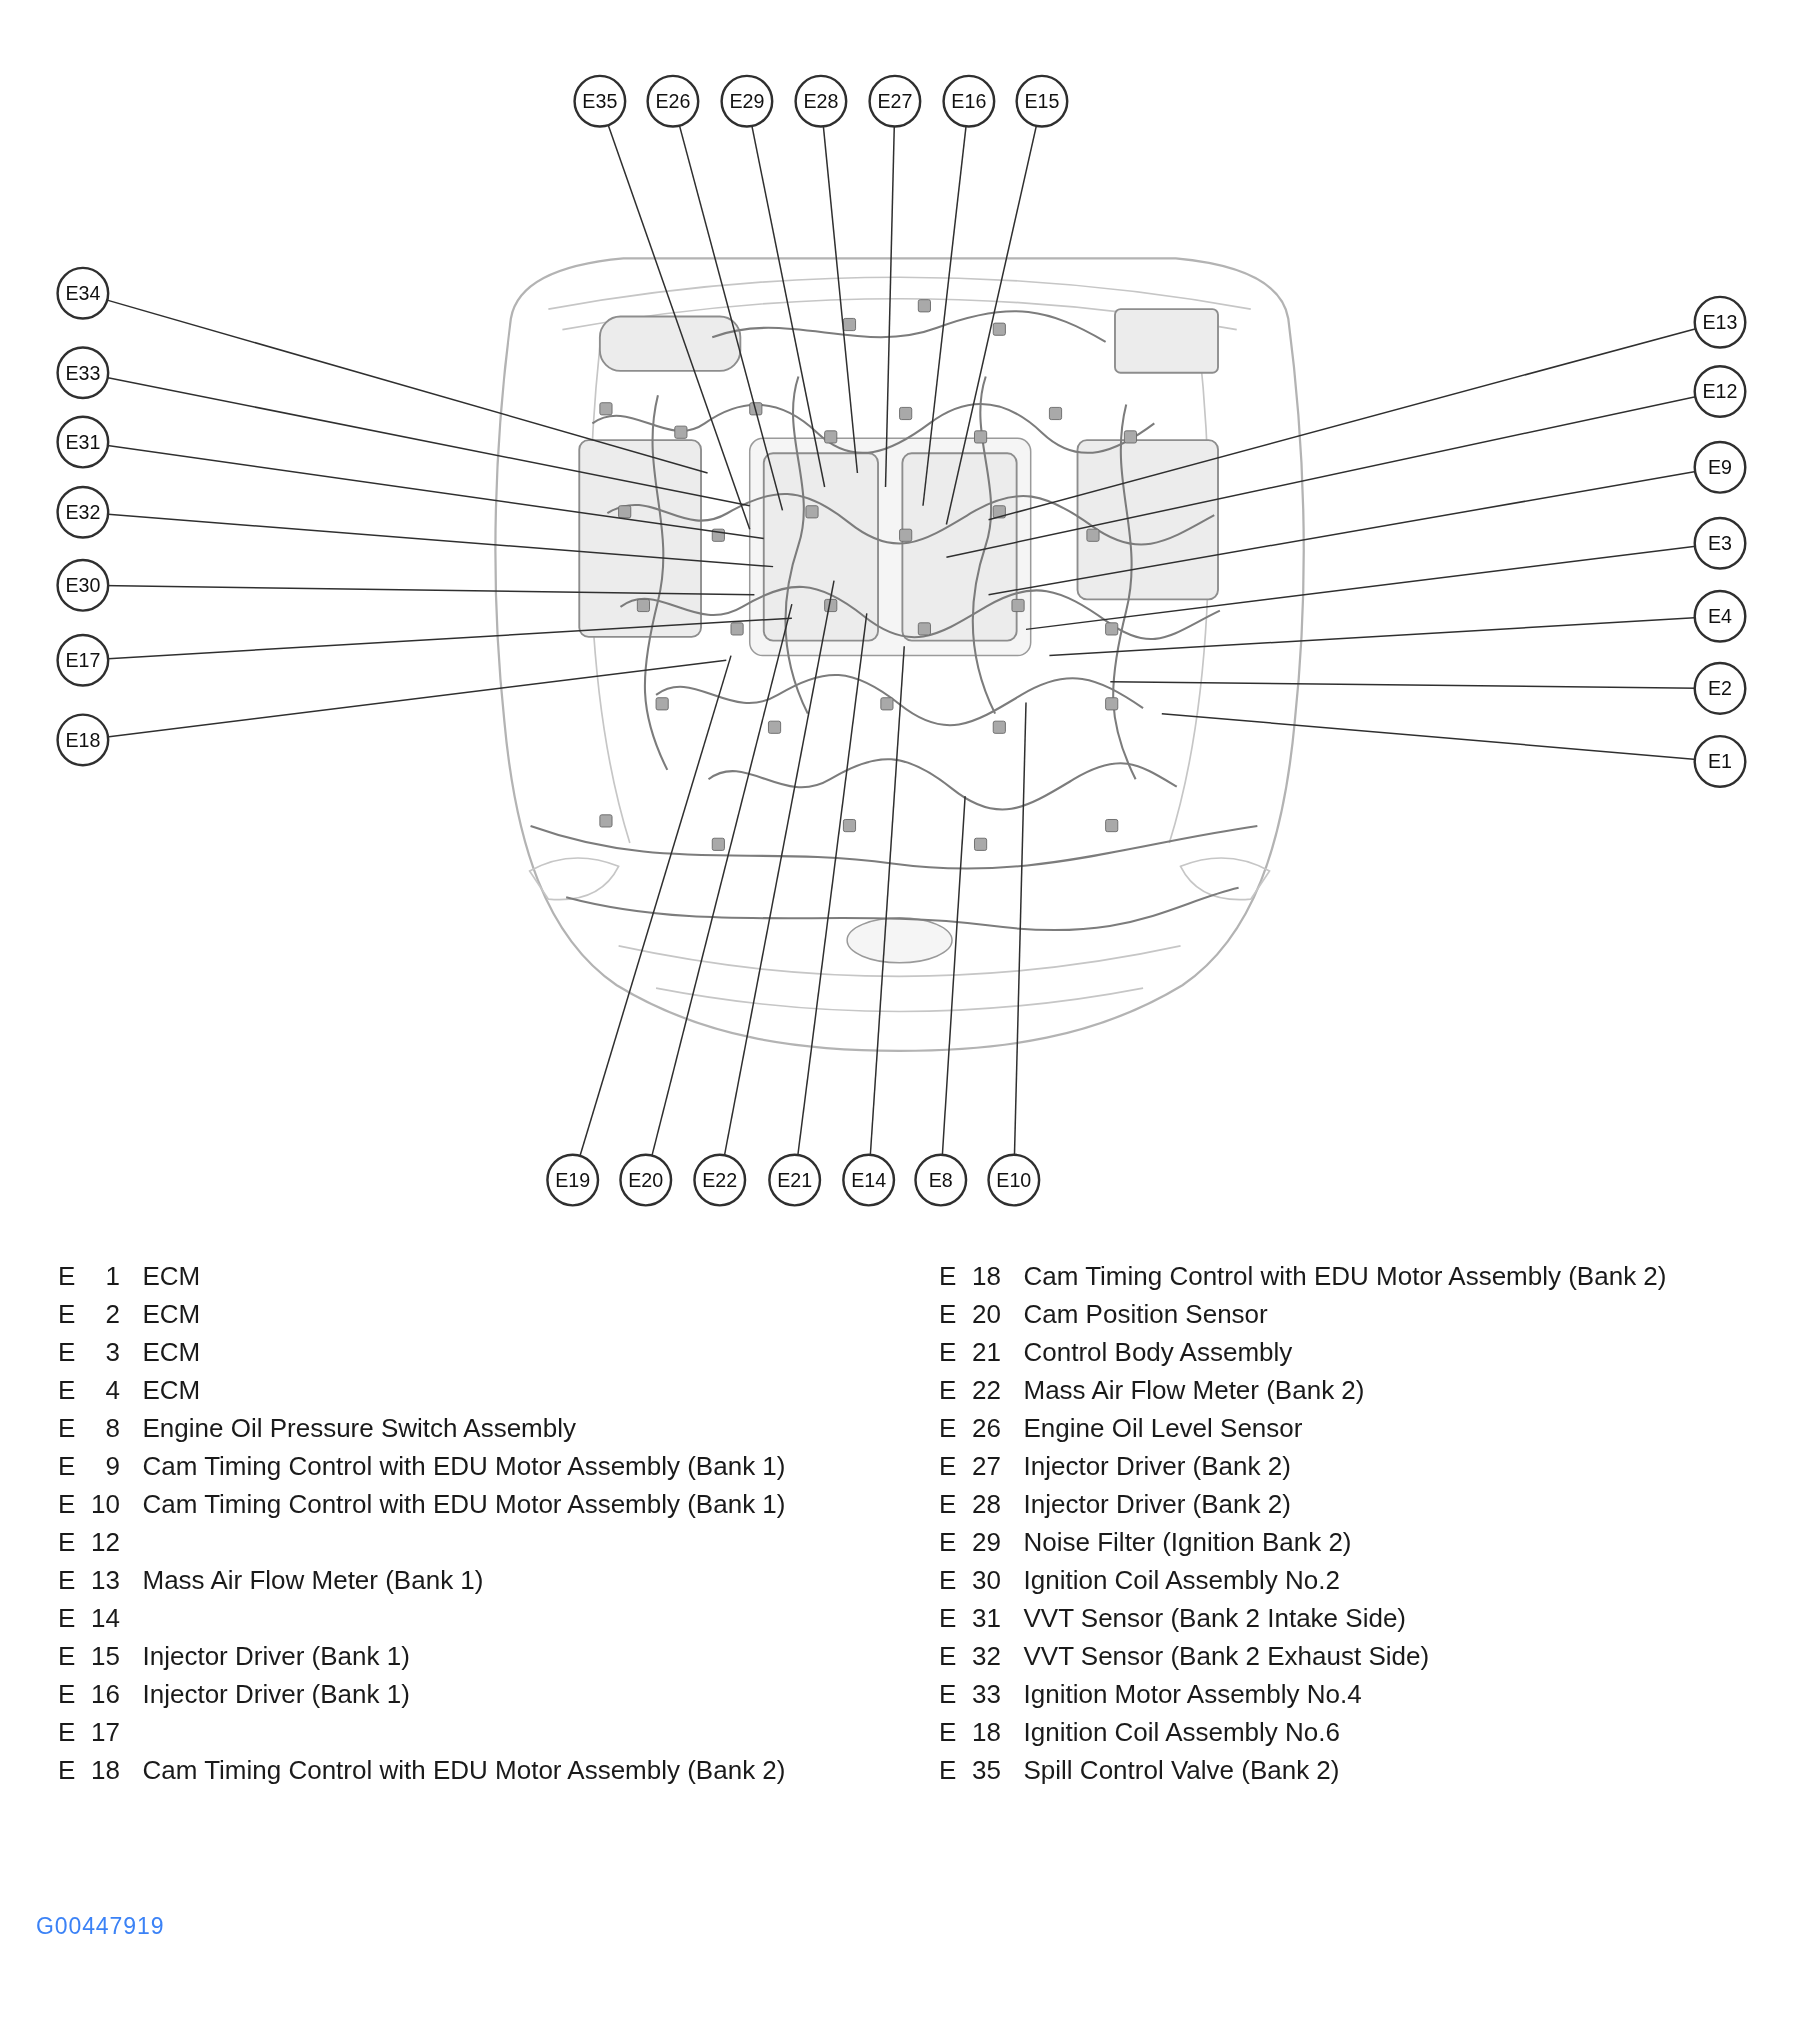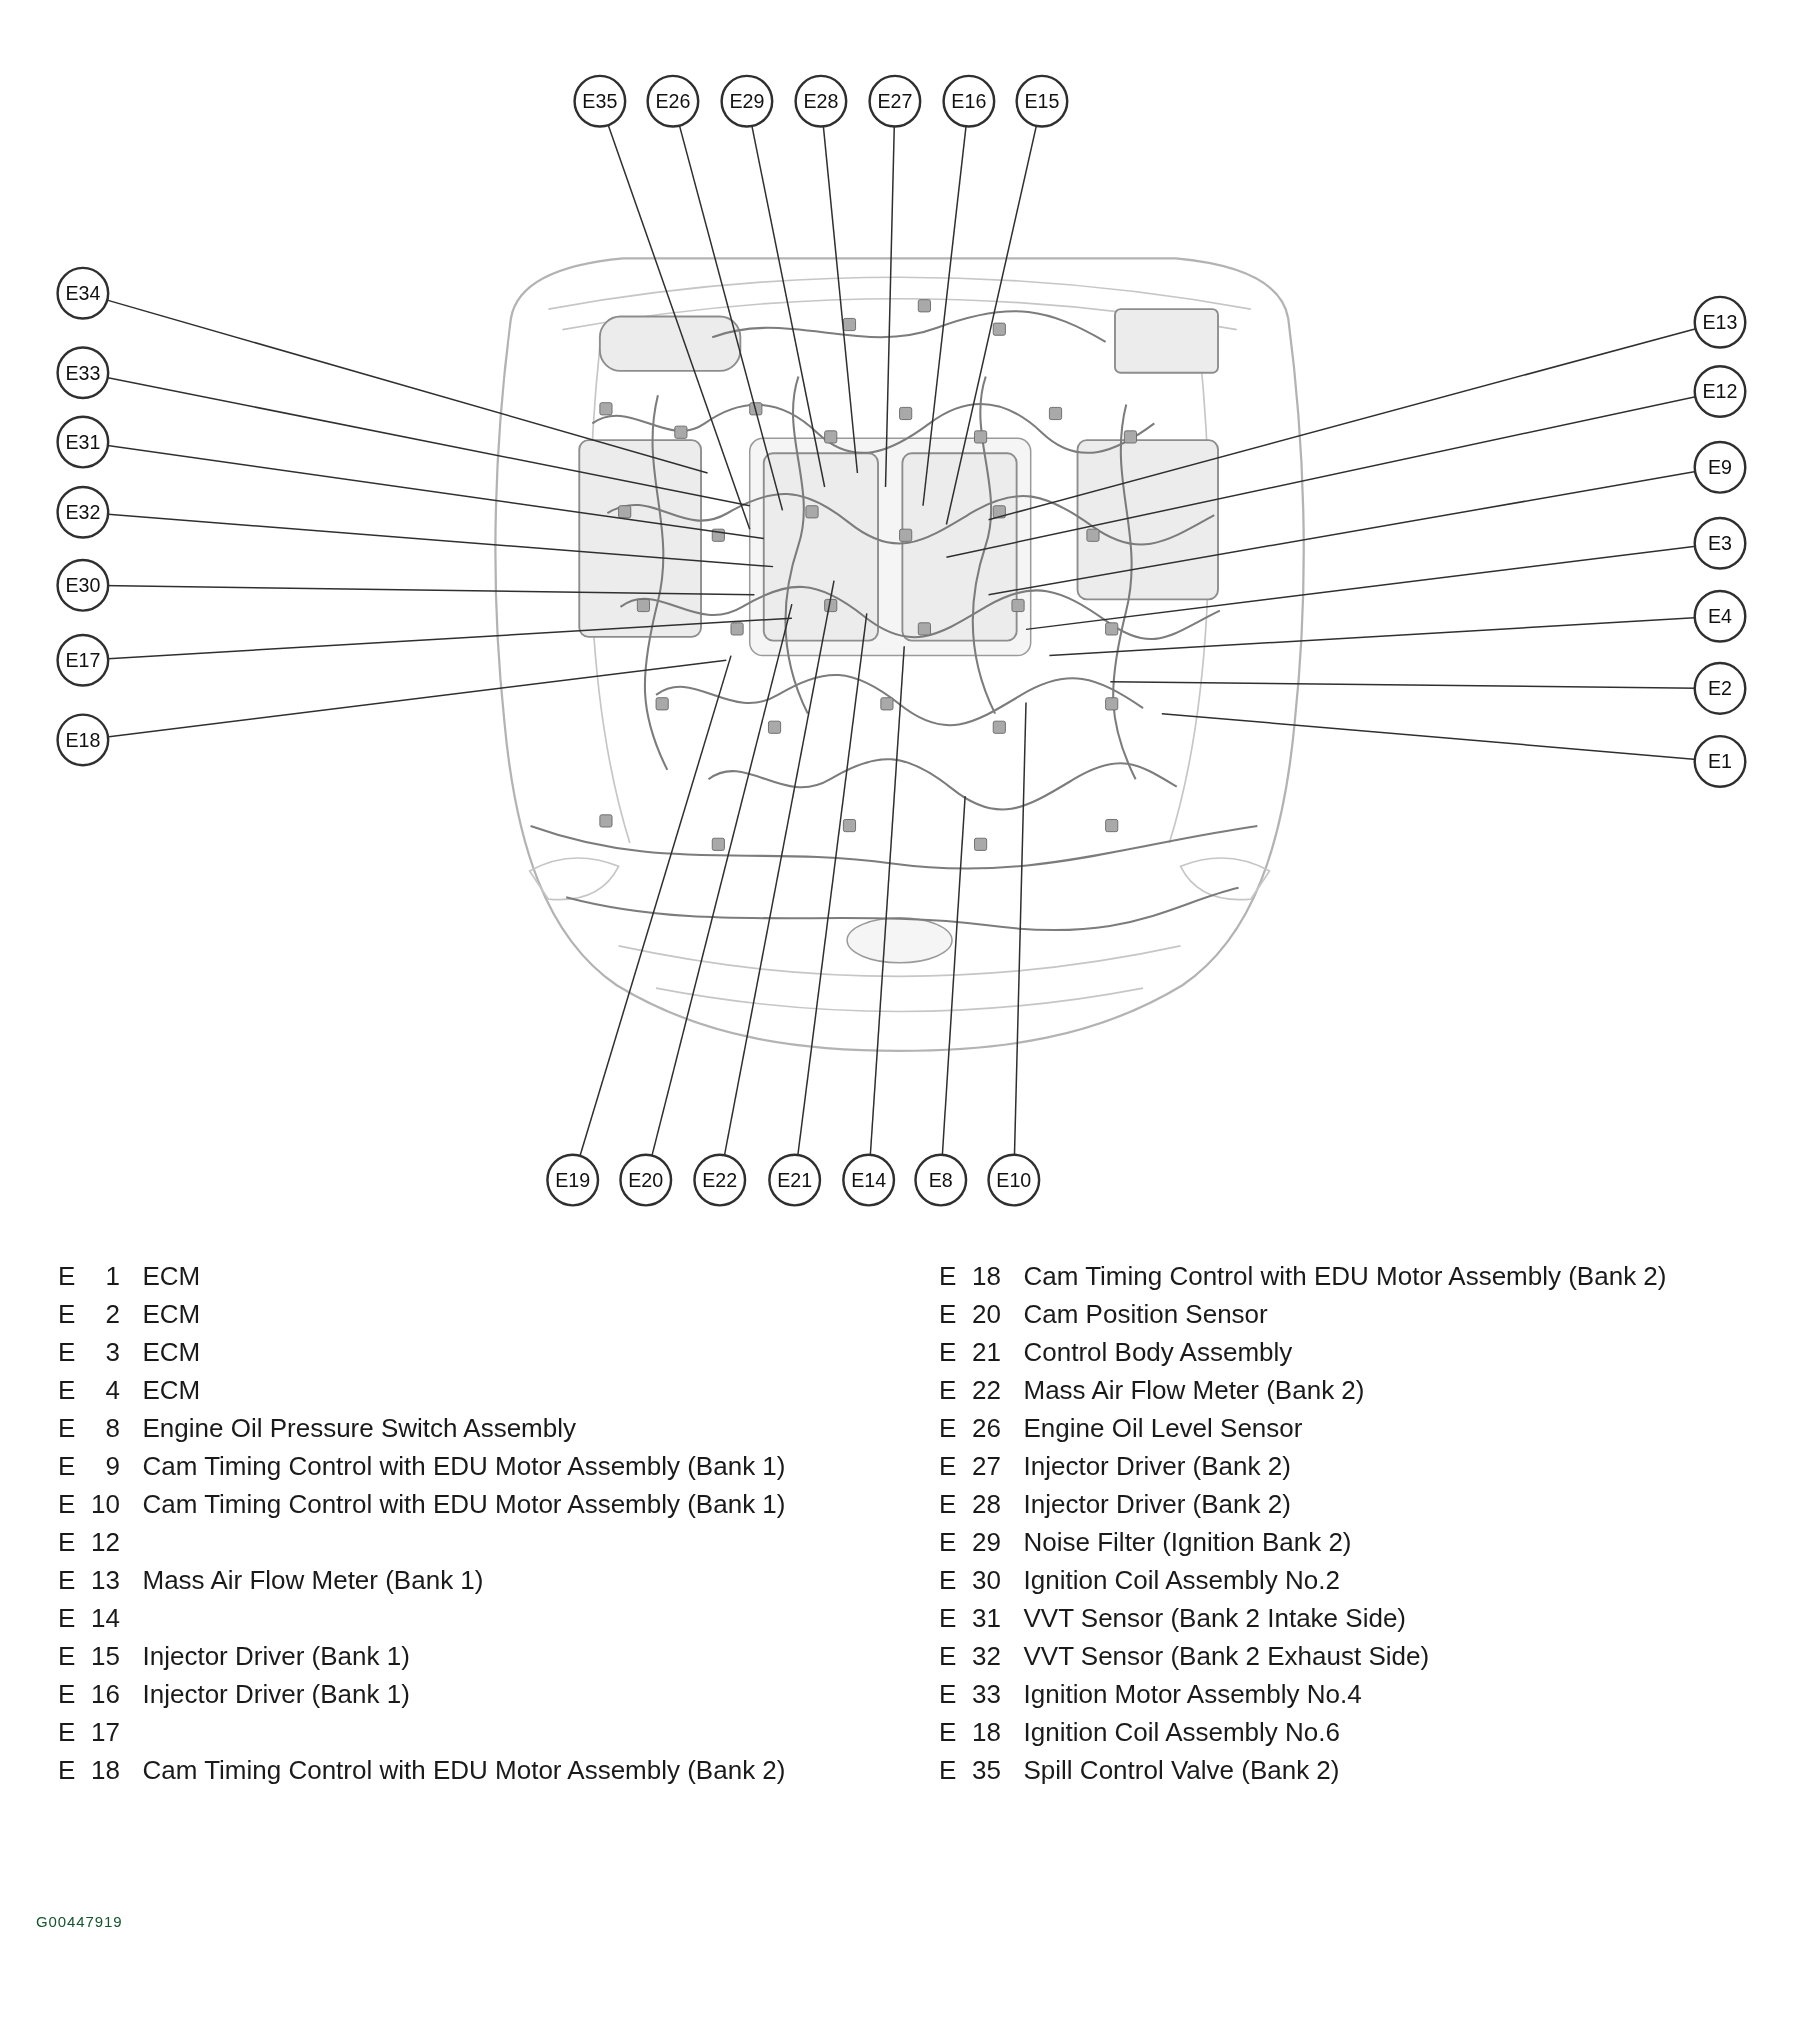--- a/index.html
+++ b/index.html
@@ -46,22 +46,22 @@
     white-space: nowrap;
   }
   .legend-row .e { width: 28px; }
   .legend-row .num { width: 34px; text-align: right; }
   .legend-row .name { margin-left: 22.5px; }
 
   .figure-id {
     position: absolute;
     left: 36px;
     top: 1913px;
-    font-size: 15px;
-    color: #14532d;
+    font-size: 23px;
+    color: #3b82f6;
     letter-spacing: 0.9px;
   }
 </style>
 </head>
 <body>
 
 <div class="page">
 
   <svg class="diagram" width="1816" height="1255" viewBox="0 0 1938 1340" xmlns="http://www.w3.org/2000/svg">
 

